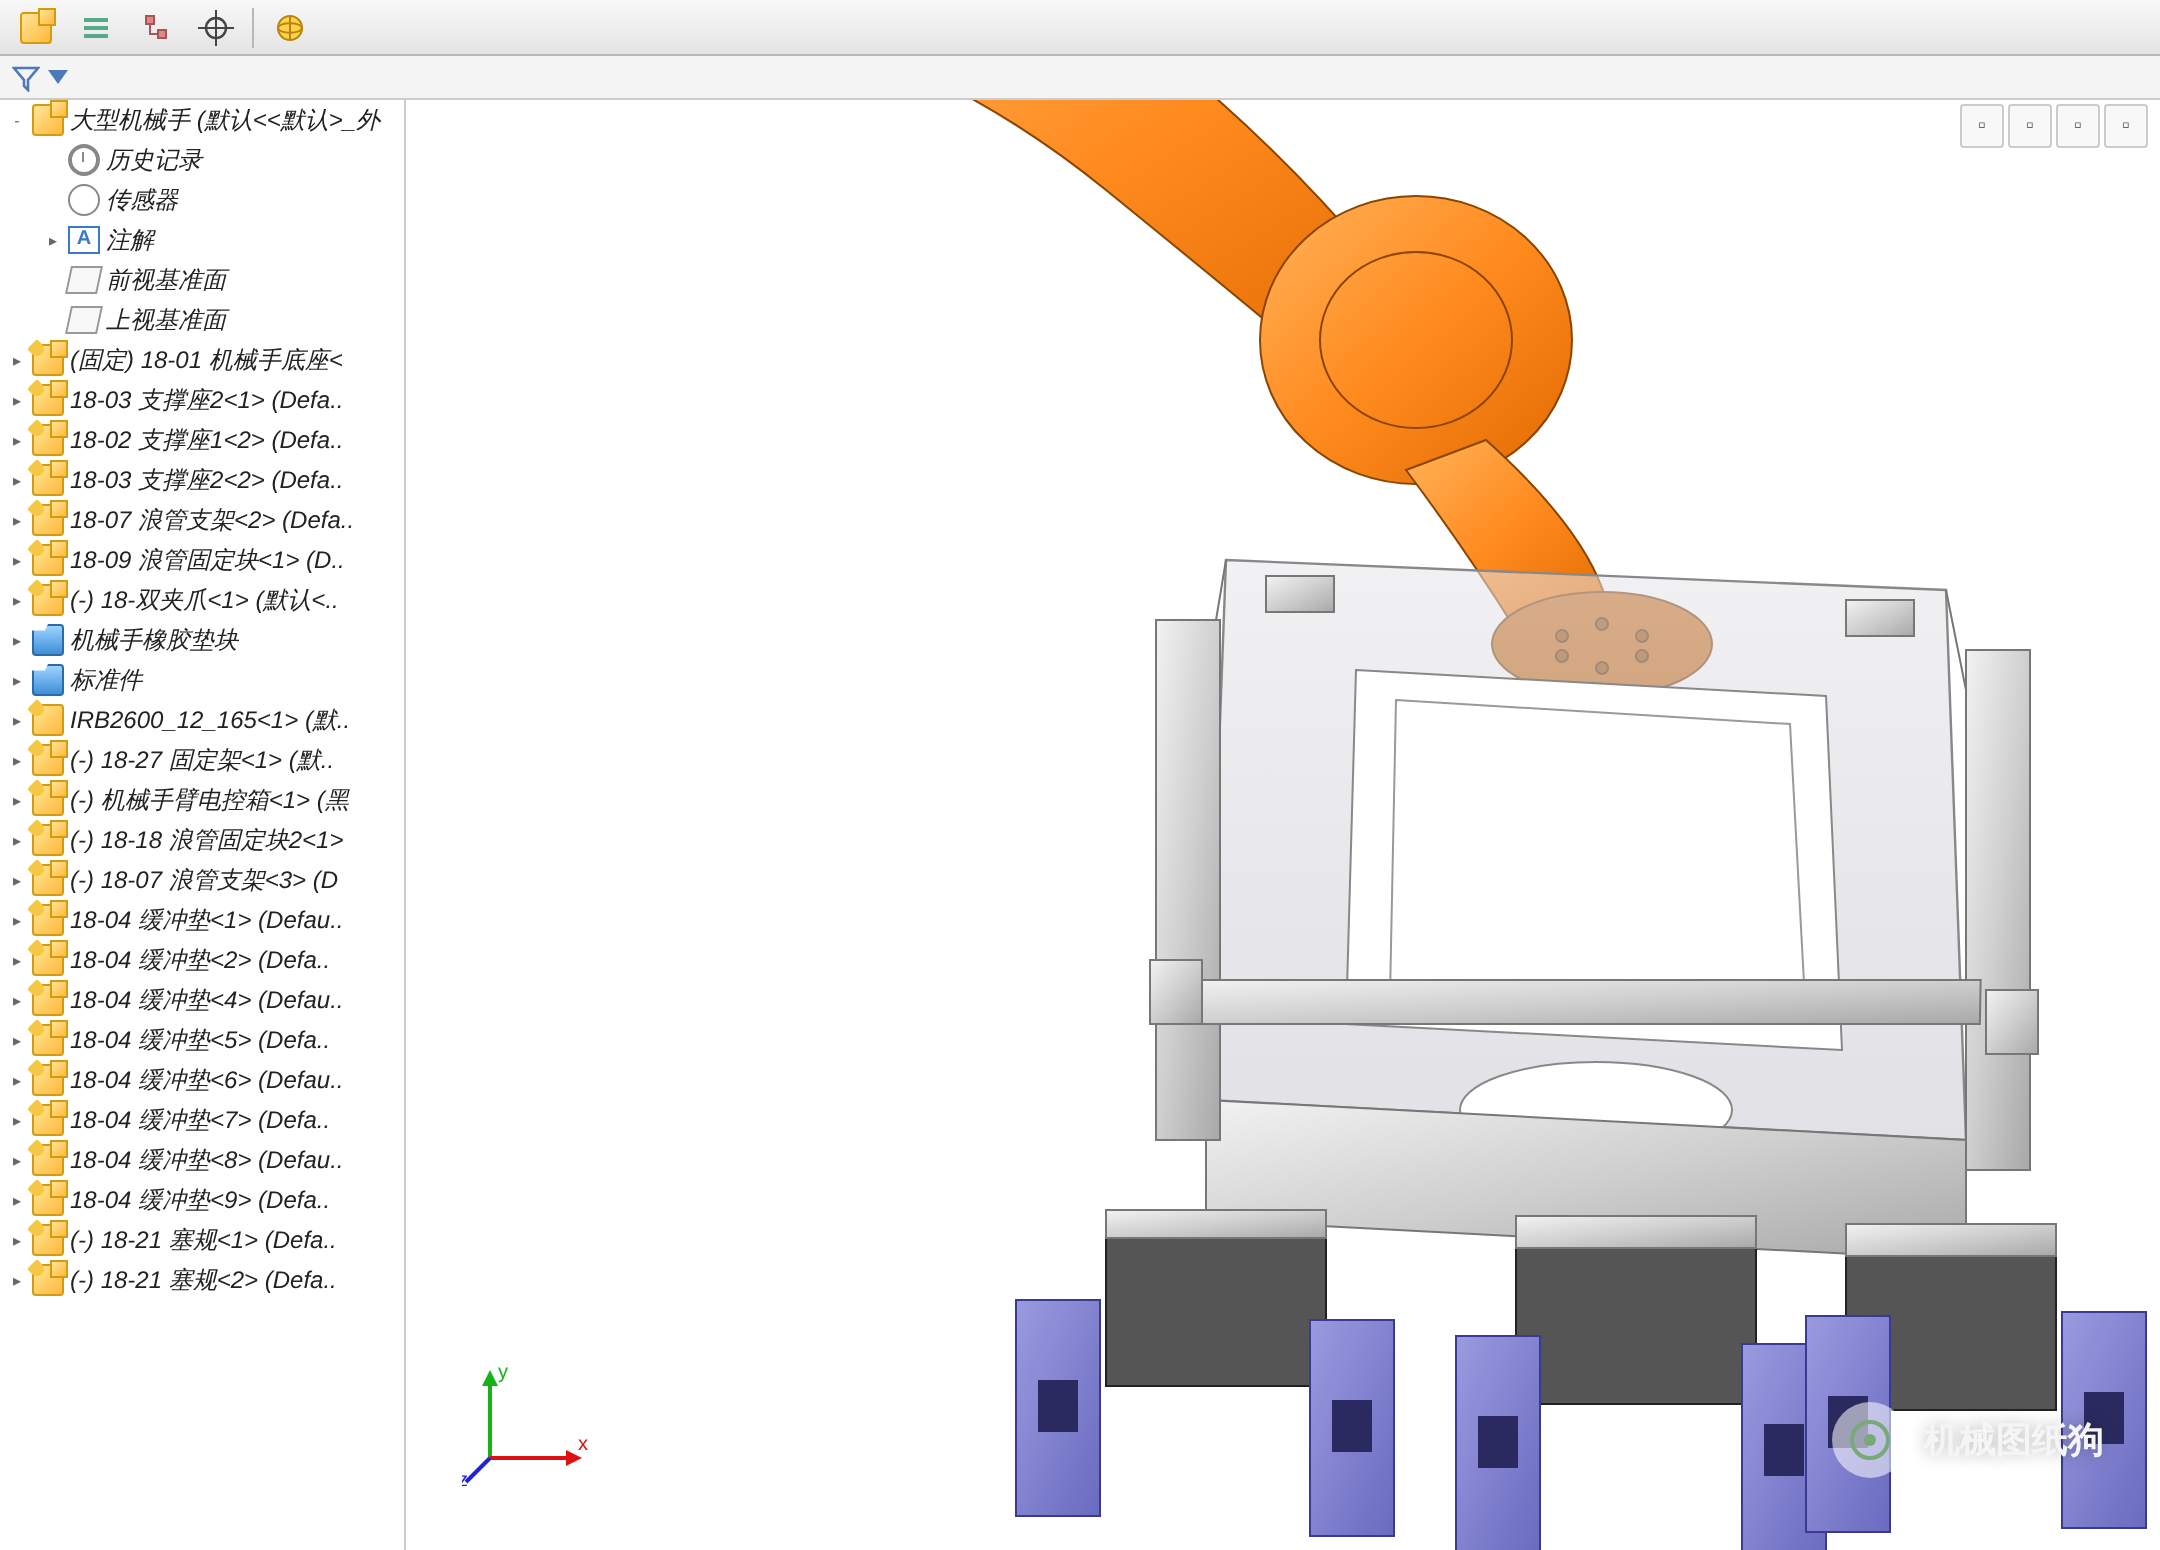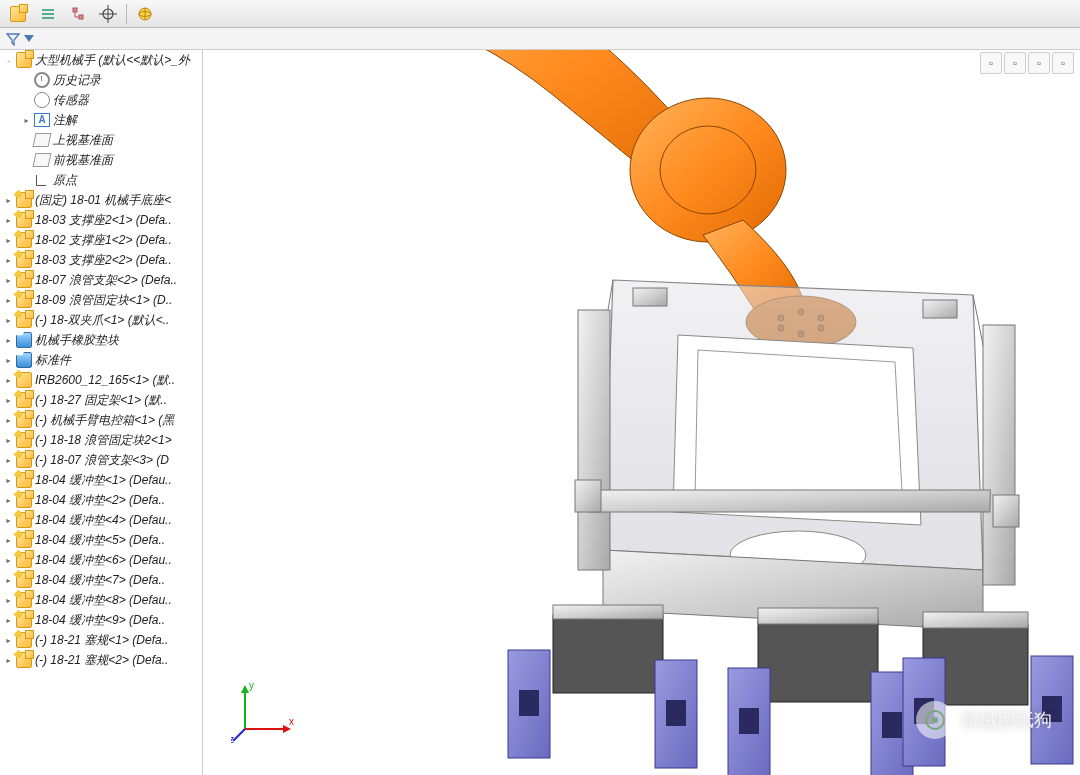--- a/index.html
+++ b/index.html
@@ -30,21 +30,21 @@
 .icon-annot { width:14px;height:14px; border:1.5px solid #3a7acc; color:#3a7acc; font-size:10px; font-weight:bold; text-align:center; line-height:12px; }
 .icon-plane { width:14px;height:14px;border:1px solid #999;background:#f8f8f8;transform:skewX(-12deg); }
 .icon-origin { width:14px;height:14px;position:relative; }
 .icon-origin::before{content:"";position:absolute;left:2px;top:12px;width:10px;height:1px;background:#555;}
 .icon-origin::after{content:"";position:absolute;left:2px;top:2px;width:1px;height:10px;background:#555;}
 .icon-edit-pencil { width:7px; height:7px; background:#f4c842; position:absolute; top:-2px; left:-2px; transform:rotate(-45deg); border-radius:1px 1px 50% 50%; }
 .txt { color:#222;font-style:italic; }
 .viewport { flex:1; background:#fff; position:relative; overflow:hidden; }
 .triad { position:absolute; left:28px; bottom:30px; }
 .bottom-tabs { position:absolute; bottom:0; left:0; right:0; height:22px; background:#f3f3f3; border-top:1px solid #ccc; display:flex; align-items:center; font-size:11px; color:#999; padding-left:60px; gap:8px; }
-.watermark { position:absolute; right:28px; bottom:36px; display:flex; align-items:center; gap:8px; color:#f5f5f5; font-size:18px; font-weight:400; text-shadow:0 0 8px rgba(0,0,0,.25);text-align:right; }
+.watermark { position:absolute; right:28px; bottom:36px; display:flex; align-items:center; gap:8px; color:#f5f5f5; font-size:18px; font-weight:700; text-shadow:0 0 8px rgba(0,0,0,.25);text-align:right; }
 .wm-circle { width:38px; height:38px; border-radius:50%; background:rgba(255,255,255,.55); display:flex; align-items:center; justify-content:center; }
 .small-toolbar { position:absolute; top:2px; right:6px; display:flex; gap:2px; }
 .small-toolbar .sb { width:22px;height:22px;border:1px solid #ccc;background:#f8f8f8;border-radius:2px;display:flex;align-items:center;justify-content:center;font-size:11px;color:#666; }
 </style>
 </head>
 <body>
 
 <div class="app">
 
   <div class="top-toolbar">
@@ -109,31 +109,26 @@
             <span class="txt">传感器</span>
           </div>
           <div class="node indent1">
             <span class="expander">▸</span>
             <span class="icon icon-annot" style="position: relative;">A</span>
             <span class="txt">注解</span>
           </div>
           <div class="node indent1">
             <span class="expander"></span>
             <span class="icon icon-plane" style="position: relative;"></span>
-            <span class="txt">上视基准面</span>
+            <span class="txt">前视基准面</span>
           </div>
           <div class="node indent1">
             <span class="expander"></span>
             <span class="icon icon-plane" style="position: relative;"></span>
-            <span class="txt">前视基准面</span>
-          </div>
-          <div class="node indent1">
-            <span class="expander"></span>
-            <span class="icon icon-origin" style="position: relative;"></span>
-            <span class="txt">原点</span>
+            <span class="txt">上视基准面</span>
           </div>
           <div class="node">
             <span class="expander">▸</span>
             <span class="icon icon-assembly" style="position: relative;">
               <span class="icon-edit-pencil"></span>
             </span>
             <span class="txt">(固定) 18-01 机械手底座&lt;</span>
           </div>
           <div class="node">
             <span class="expander">▸</span>

